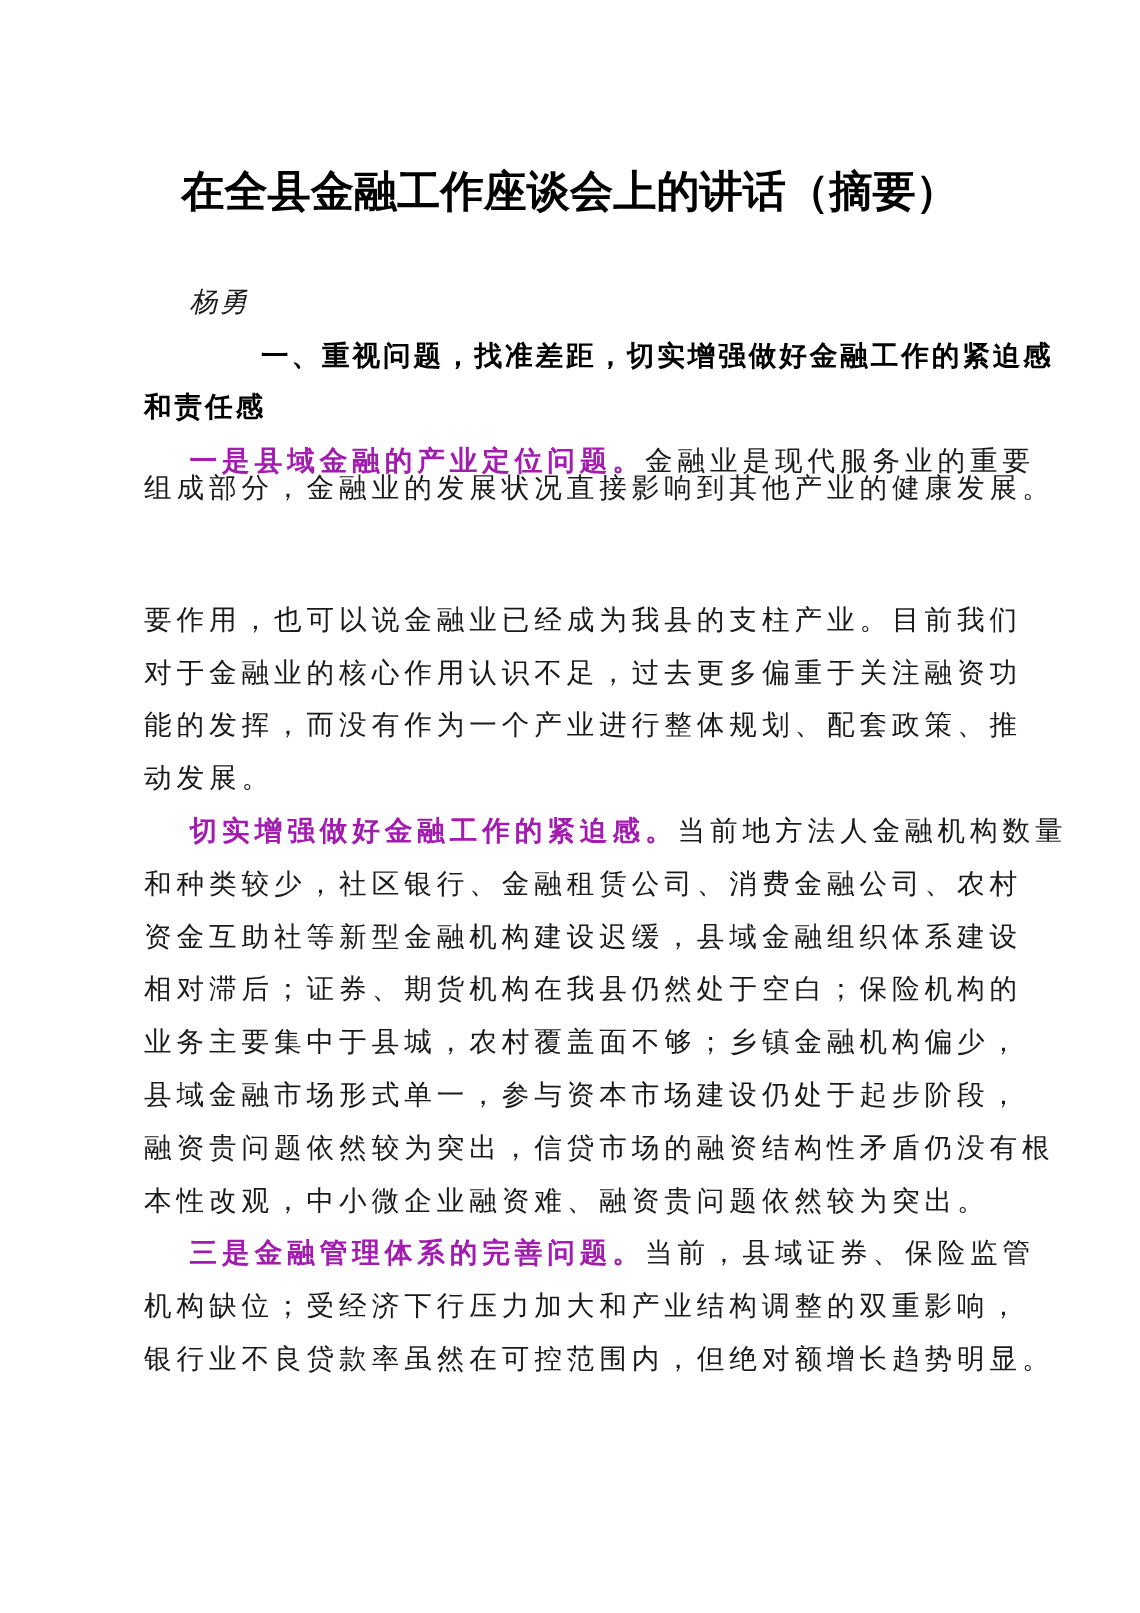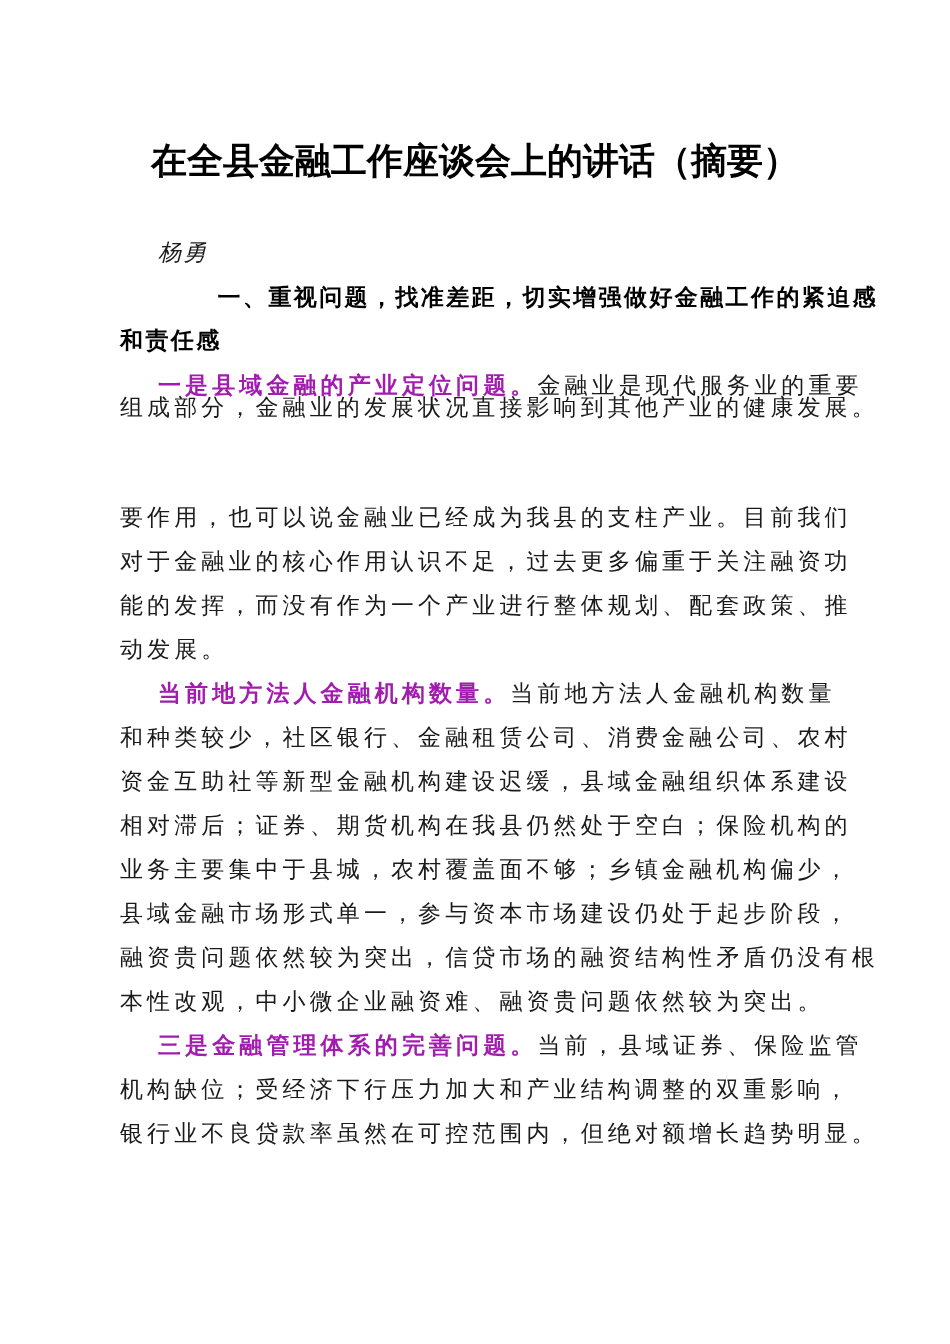--- a/index.html
+++ b/index.html
@@ -29,21 +29,21 @@
   <div class="line indent heading" style="top:282px;text-align:right;">一、重视问题，找准差距，切实增强做好金融工作的紧迫感</div>
   <div class="line heading" style="top:325px;">和责任感</div>
 
   <div class="line indent" style="top:370px;"><span class="lead">一是县域金融的产业定位问题。</span><span>金融业是现代服务业的重要</span></div>
   <div class="line" style="top:392px;">组成部分，金融业的发展状况直接影响到其他产业的健康发展。</div>
   <div class="line" style="top:502px;">要作用，也可以说金融业已经成为我县的支柱产业。目前我们</div>
   <div class="line" style="top:546px;">对于金融业的核心作用认识不足，过去更多偏重于关注融资功</div>
   <div class="line" style="top:590px;">能的发挥，而没有作为一个产业进行整体规划、配套政策、推</div>
   <div class="line" style="top:634px;">动发展。</div>
 
-  <div class="line indent" style="top:678px;"><span class="lead">当前地方法人金融机构数量。</span><span>当前地方法人金融机构数量</span></div>
+  <div class="line indent" style="top:678px;"><span class="lead">切实增强做好金融工作的紧迫感。</span><span>当前地方法人金融机构数量</span></div>
   <div class="line" style="top:722px;">和种类较少，社区银行、金融租赁公司、消费金融公司、农村</div>
   <div class="line" style="top:766px;">资金互助社等新型金融机构建设迟缓，县域金融组织体系建设</div>
   <div class="line" style="top:810px;">相对滞后；证券、期货机构在我县仍然处于空白；保险机构的</div>
   <div class="line" style="top:854px;">业务主要集中于县城，农村覆盖面不够；乡镇金融机构偏少，</div>
   <div class="line" style="top:898px;">县域金融市场形式单一，参与资本市场建设仍处于起步阶段，</div>
   <div class="line" style="top:942px;">融资贵问题依然较为突出，信贷市场的融资结构性矛盾仍没有根</div>
   <div class="line" style="top:986px;">本性改观，中小微企业融资难、融资贵问题依然较为突出。</div>
 
   <div class="line indent" style="top:1030px;"><span class="lead">三是金融管理体系的完善问题。</span><span>当前，县域证券、保险监管</span></div>
   <div class="line" style="top:1074px;">机构缺位；受经济下行压力加大和产业结构调整的双重影响，</div>

